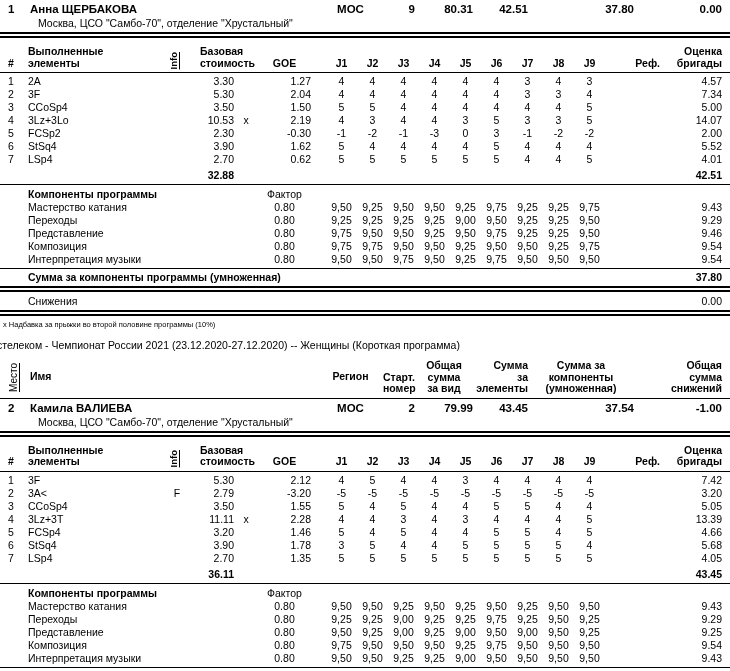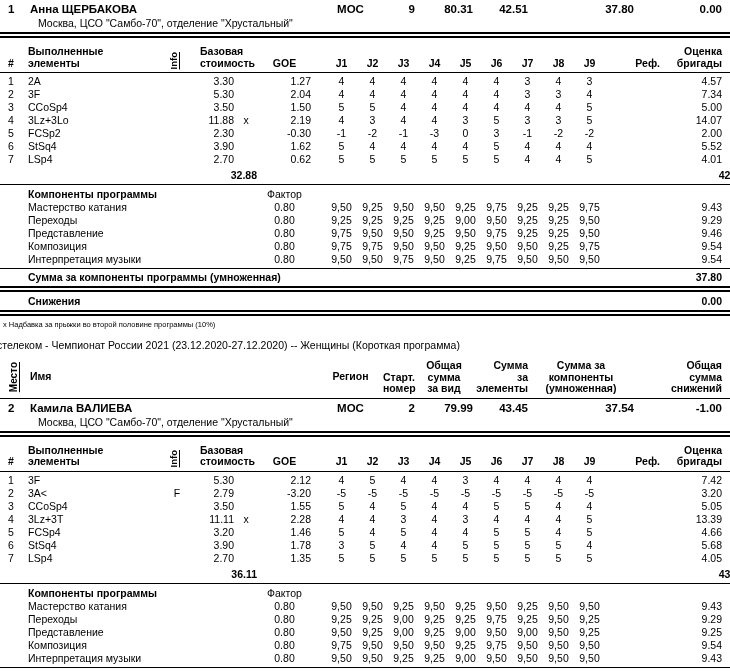--- a/index.html
+++ b/index.html
@@ -4,32 +4,32 @@
 <style>
   html,body{margin:0;padding:0;}
   body{
     width:730px;height:671px;overflow:hidden;background:#fff;color:#000;
     font-family:"Liberation Sans","DejaVu Sans",sans-serif;font-size:10.5px;
   }
   .sheet{width:730px;}
   
   .sg{display:grid;grid-template-columns:22px 288px 65px 32px 58px 55px 106px 88px;padding:0 8px;align-items:baseline;}
   .eg{display:grid;grid-template-columns:20px 140px 18px 48px 24px 53px 15px repeat(9,31px) 55px 62px;padding:0 8px;}
-  .tl{text-align:left}.tc{text-align:center}.tr{text-align:right}.b{font-weight:bold}
+  .tl{text-align:left}.tc{text-align:center}.tr{text-align:right}.b{font-weight:normal}
   .pre{white-space:pre-line;}
   
   .summary{font-weight:bold;font-size:11.5px;height:15px;line-height:15px;padding-top:2px;}
   .club{padding-left:38px;height:13px;line-height:13px;font-size:10.5px;}
   .dbl{height:2px;border-top:2px solid #000;border-bottom:2px solid #000;margin:2px 0;}
   
   .ehead{font-weight:bold;line-height:11.5px;align-items:end;padding-bottom:3px;padding-top:3px;border-bottom:1px solid #000;height:26px;}
   .vert{writing-mode:vertical-rl;transform:rotate(180deg);text-decoration:underline;font-size:9.5px;justify-self:start;align-self:end;}
   .erow{line-height:13px;height:13px;}
   .erow1{padding-top:2px;}
-  .totrow{line-height:14px;height:14px;font-weight:bold;border-top:1px solid #fff;margin-top:1px;margin-left:23px;}
+  .totrow{line-height:14px;height:14px;font-weight:bold;border-top:1px solid #fff;margin-top:1px;}
   .crow{line-height:13px;height:13px;}
   .chead{font-weight:bold;line-height:14px;height:14px;padding-top:2px;border-top:1px solid #000;margin-top:2px;}
   .sumrow{line-height:14px;height:14px;font-weight:bold;border-top:1px solid #000;margin-top:2px;padding-top:1px;}
   .dedrow{line-height:13px;height:13px;padding-top:1px;}
   .base-span{grid-column:4/6;padding-left:14px;}
   .lab25{grid-column:2/6;}
   .lab214{grid-column:2/15;}
   .footnote{font-size:7.5px;line-height:10px;padding:2px 0 0 5px;margin-left:-2px;}
   .event-title{font-size:10.5px;line-height:12px;margin:9px 0 5px -3px;white-space:nowrap;}
   
@@ -129,21 +129,21 @@
       <div class="tc" style="grid-column: 14;">4</div>
       <div class="tc" style="grid-column: 15;">4</div>
       <div class="tc" style="grid-column: 16;">5</div>
       <div class="tr" style="grid-column: 17;"></div>
       <div class="tr">5.00</div>
     </div>
     <div class="eg erow">
       <div class="tl">4</div>
       <div class="tl">3Lz+3Lo</div>
       <div class="tc"></div>
-      <div class="tr">11.88</div>
+      <div class="tr">10.53</div>
       <div class="tc">x</div>
       <div class="tr">2.19</div>
       <div class="tc" style="grid-column: 8;">4</div>
       <div class="tc" style="grid-column: 9;">3</div>
       <div class="tc" style="grid-column: 10;">4</div>
       <div class="tc" style="grid-column: 11;">4</div>
       <div class="tc" style="grid-column: 12;">3</div>
       <div class="tc" style="grid-column: 13;">5</div>
       <div class="tc" style="grid-column: 14;">3</div>
       <div class="tc" style="grid-column: 15;">3</div>

